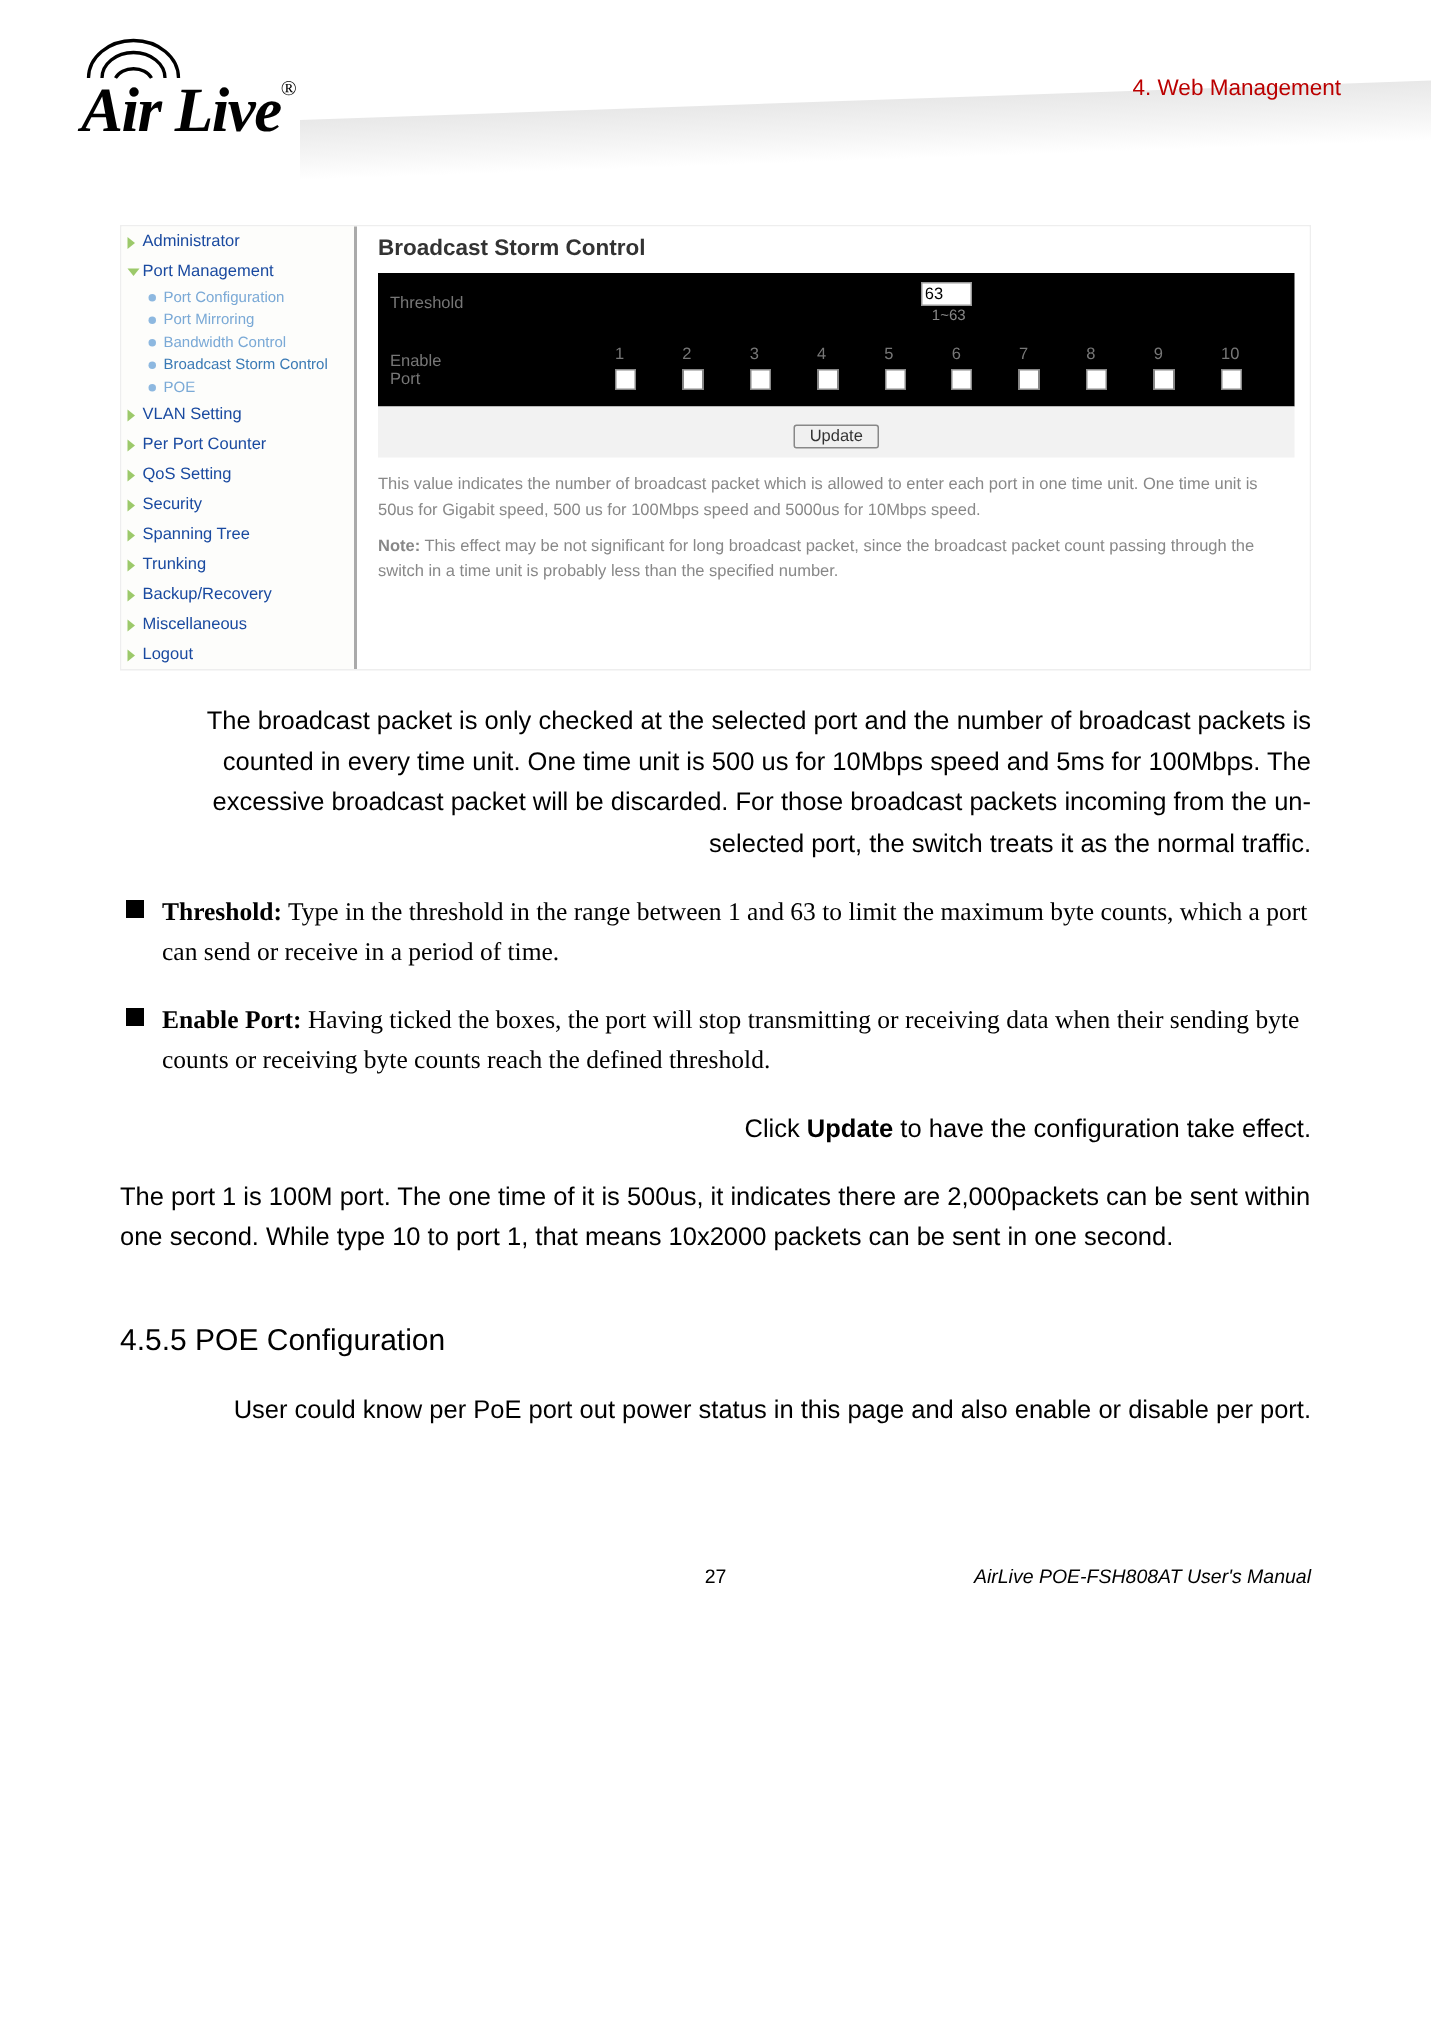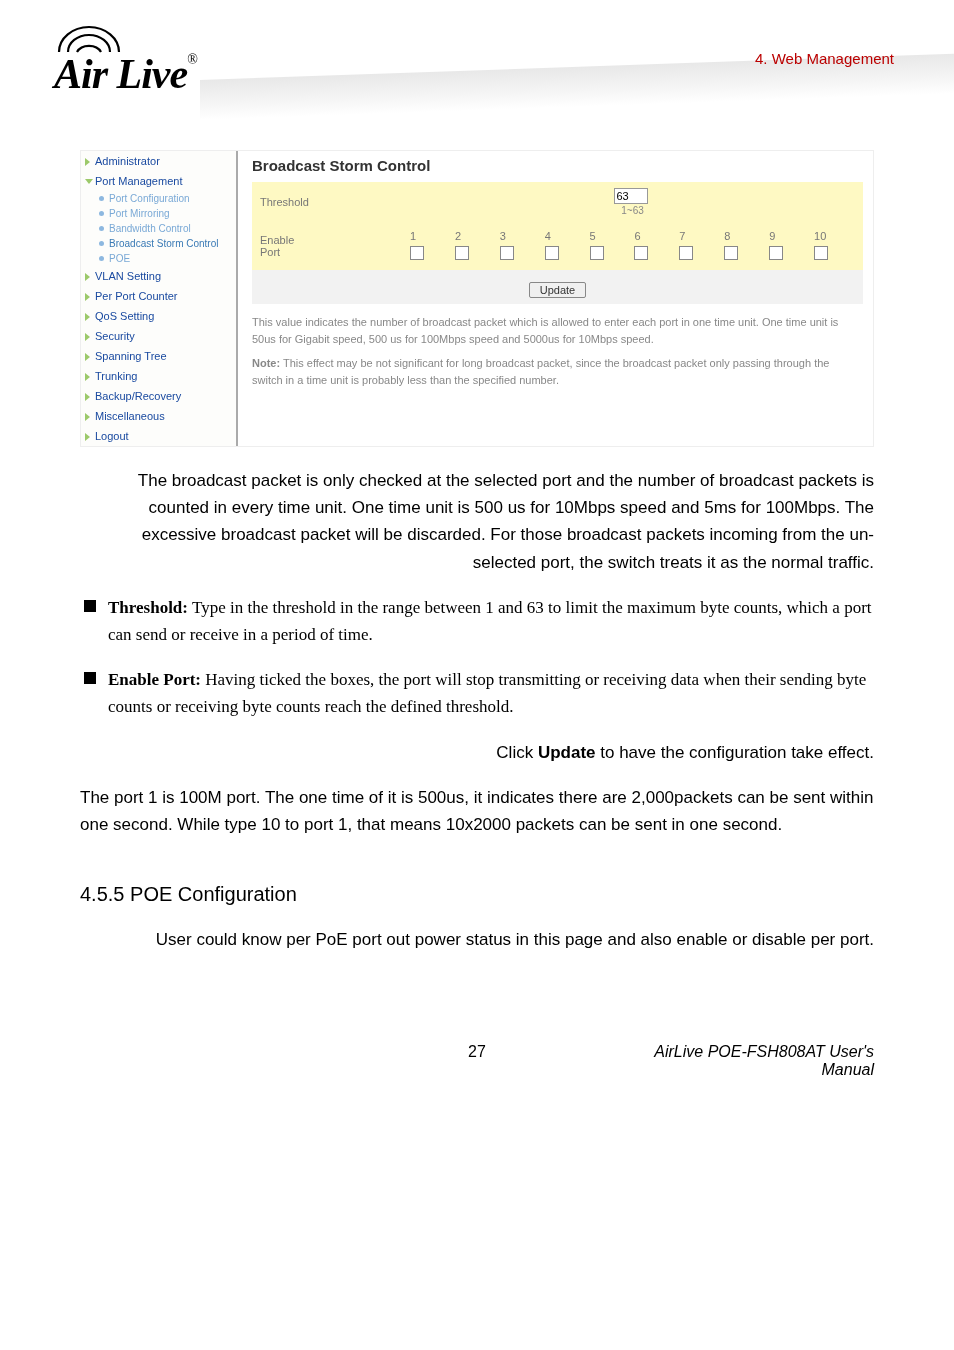--- a/index.html
+++ b/index.html
@@ -127,21 +127,21 @@
       padding-bottom: 4px;
     }
     .form-table {
       width: 100%;
       border-collapse: collapse;
       margin-top: 4px;
     }
     .form-table th, .form-table td {
       padding: 6px 8px;
       text-align: left;
-      background: #fef9c3;
+      background: #000000;
       font-weight: normal;
       color: #777;
       font-size: 11px;
     }
     .form-table td.label {
       width: 130px;
     }
     .port-grid {
       width: 100%;
       border-collapse: collapse;
@@ -228,21 +228,21 @@
     }
     .subsection-title {
       font-weight: normal;
       font-size: 20px;
       margin: 45px 80px 20px;
     }
     .footer {
       margin: 90px 80px 30px;
       display: flex;
       justify-content: space-between;
-      font-size: 16px;
+      font-size: 13px;
       font-style: italic;
       color: #000;
     }
     .footer .pg {
       flex: 1;
       text-align: center;
       font-style: normal;
     }
     .footer .manual {
       flex: 1;
@@ -340,21 +340,21 @@
         <tr>
           <td colspan="2" style="text-align:center; background:#f2f2f2;">
             <button class="update-btn">Update</button>
           </td>
         </tr>
       </tbody>
         </table>
       <div class="note-block">
         <div>This value indicates the number of broadcast packet which is allowed to enter each port in one time unit. One time unit is 50us for Gigabit speed, 500 us for 100Mbps speed and 5000us for 10Mbps speed.</div>
         <div style="margin-top:8px;">
-          <b>Note:</b><span> This effect may be not significant for long broadcast packet, since the broadcast packet only passing through the switch in a time unit is probably less than the specified number.</span>
+          <b>Note:</b><span> This effect may be not significant for long broadcast packet, since the broadcast packet count passing through the switch in a time unit is probably less than the specified number.</span>
         </div>
       </div>
     </div>
   </div>
 </div>
 
 <div class="body-text">
   <p>The broadcast packet is only checked at the selected port and the number of broadcast packets is counted in every time unit. One time unit is 500 us for 10Mbps speed and 5ms for 100Mbps. The excessive broadcast packet will be discarded. For those broadcast packets incoming from the un-selected port, the switch treats it as the normal traffic.</p>
   <ul>
     <li>

